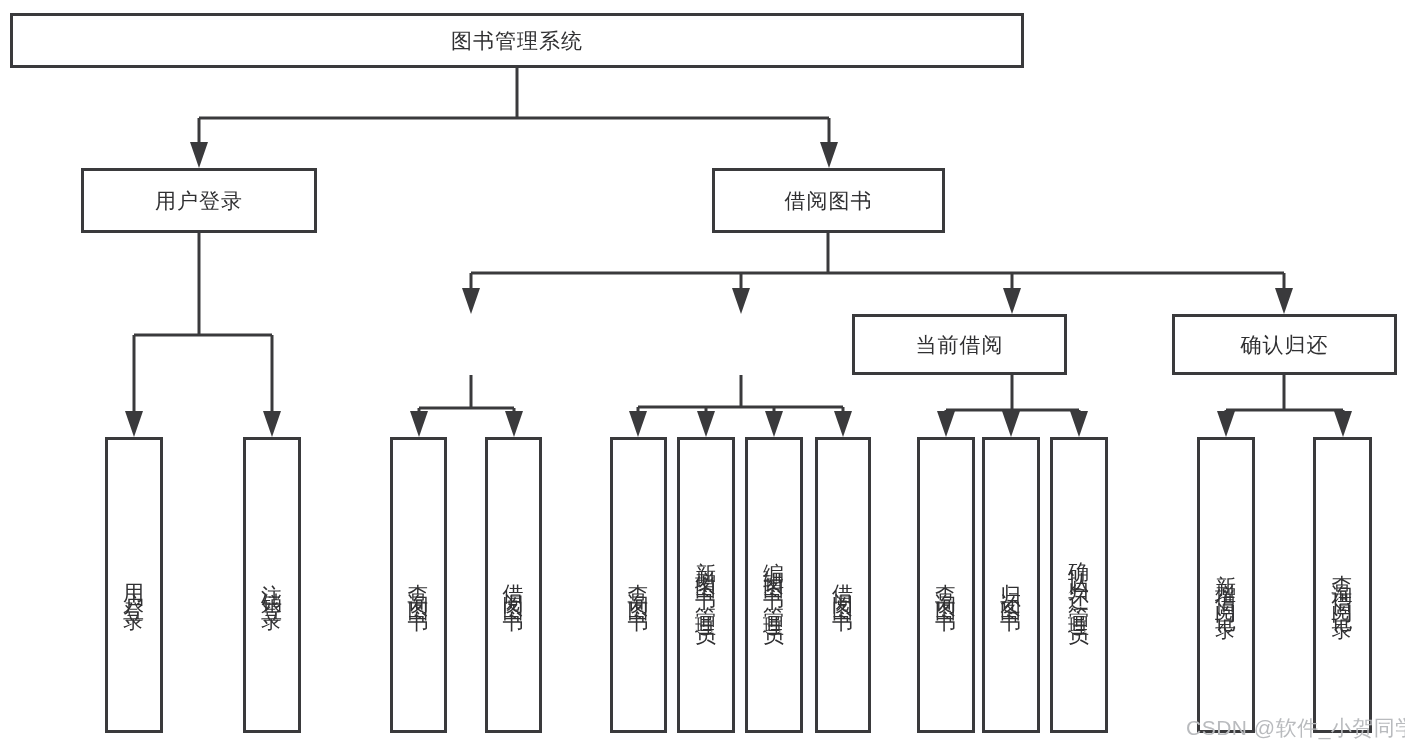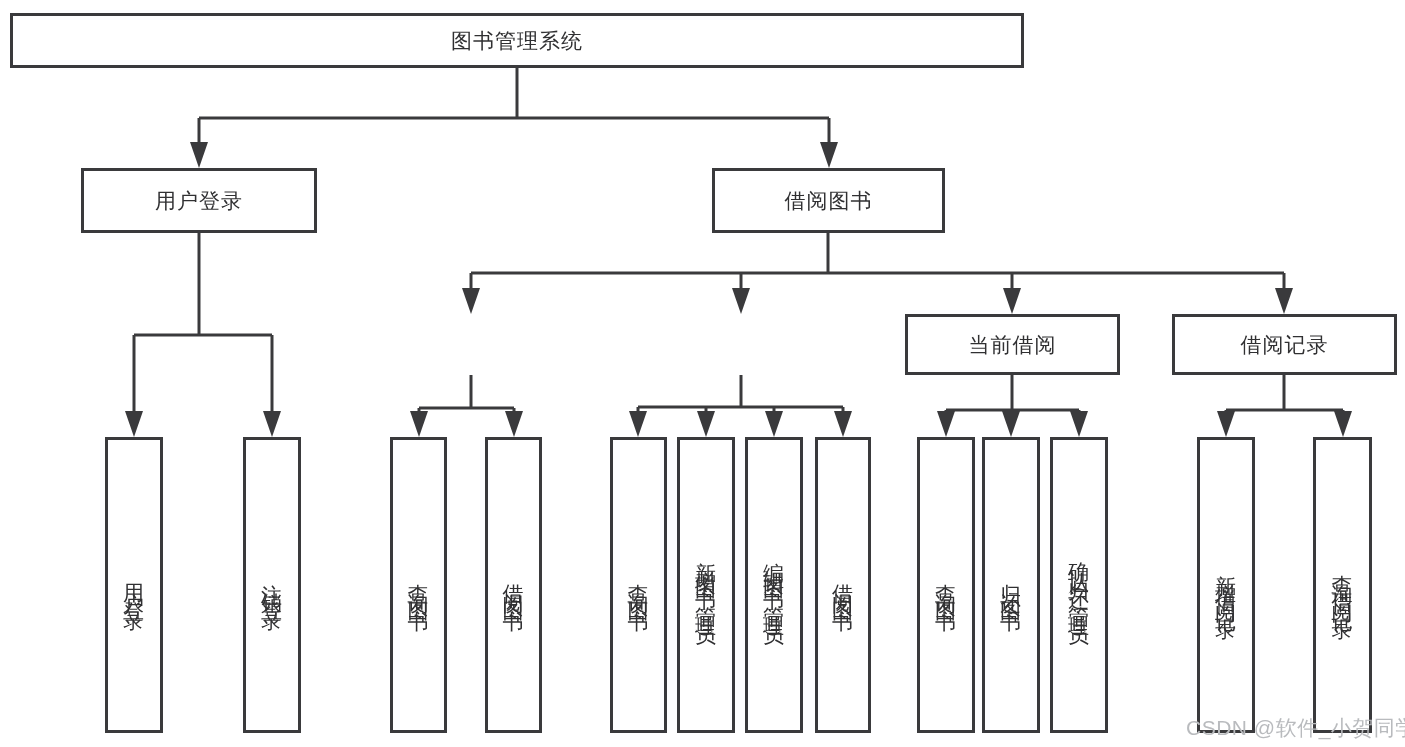--- a/index.html
+++ b/index.html
@@ -110,22 +110,22 @@
       <polygon points="1217,411 1235,411 1226,437" fill="#3a3a3c"></polygon>
       <line x1="1343" y1="410" x2="1343" y2="415" stroke="#3a3a3c" stroke-width="3"></line>
       <polygon points="1334,411 1352,411 1343,437" fill="#3a3a3c"></polygon>
     </svg>
 
   <div class="node" style="left:10px;top:13px;width:1014px;height:55px;">图书管理系统</div>
 
   <div class="node" style="left:81px;top:168px;width:236px;height:65px;">用户登录</div>
   <div class="node" style="left:712px;top:168px;width:233px;height:65px;">借阅图书</div>
 
-  <div class="node" style="left:905px;top:314px;width:215px;height:61px;">当前借阅</div>
-  <div class="node" style="left:1172px;top:314px;width:225px;height:61px;">借阅记录</div>
+  <div class="node" style="left:852px;top:314px;width:215px;height:61px;">当前借阅</div>
+  <div class="node" style="left:1172px;top:314px;width:225px;height:61px;">确认归还</div>
 
   <div class="node v" style="left:105px;top:437px;width:58px;height:296px;">用户登录</div>
   <div class="node v" style="left:243px;top:437px;width:58px;height:296px;">注销登录</div>
 
   <div class="node v" style="left:390px;top:437px;width:57px;height:296px;">查询图书</div>
   <div class="node v" style="left:485px;top:437px;width:57px;height:296px;">借阅图书</div>
 
   <div class="node v" style="left:610px;top:437px;width:57px;height:296px;">查询图书</div>
   <div class="node v" style="left:677px;top:437px;width:58px;height:296px;">新增图书（管理员）</div>
   <div class="node v" style="left:745px;top:437px;width:58px;height:296px;">编辑图书（管理员）</div>

